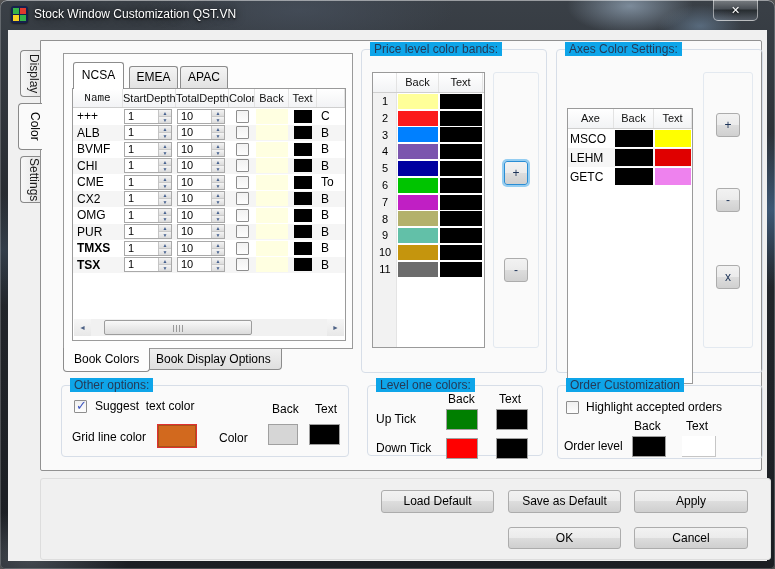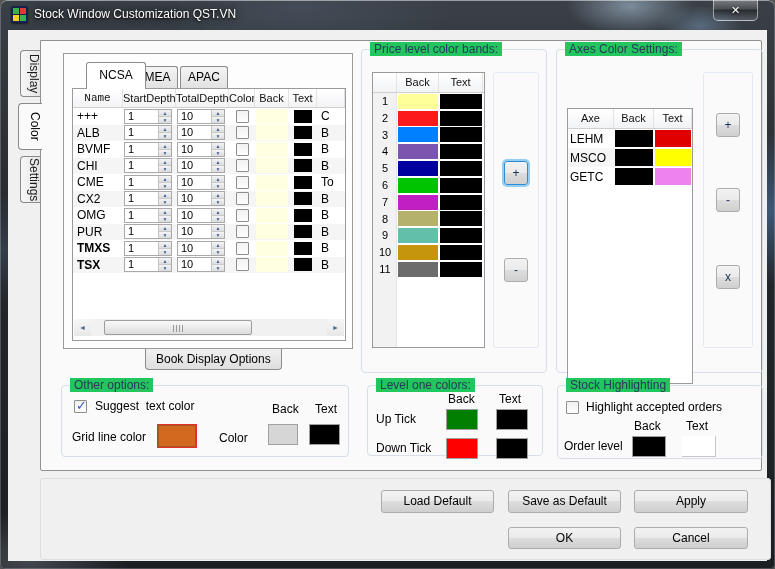--- a/index.html
+++ b/index.html
@@ -87,21 +87,21 @@
     border-radius:2px;background:linear-gradient(180deg,#f9f9f9,#dcdcdc);cursor:grab;}
   .hs-grip{position:absolute;left:50%;top:4px;width:11px;height:7px;margin-left:-5px;
     background:repeating-linear-gradient(90deg,#9a9a9a 0 1px,transparent 1px 3px);}
   
   .btab{position:absolute;height:21px;border:1px solid #8c8c8c;border-top:none;
     border-radius:0 0 4px 4px;background:linear-gradient(180deg,#f0f0f0,#dfdfdf);
     font-size:12px;text-align:center;line-height:20px;cursor:pointer;padding:0 10px;}
   .btab.active{background:#fdfdfd;height:24px;line-height:22px;z-index:4;}
   
   .group{position:absolute;border:1px solid #d7dee8;border-radius:4px;}
-  .group>.glabel{position:absolute;top:-8px;left:8px;background:#22c55e;padding:0 4px;
+  .group>.glabel{position:absolute;top:-8px;left:8px;background:#0ea5e9;padding:0 4px;
     font-size:12px;color:#253a57;white-space:pre;}
   
   .ctable{position:absolute;border:1px solid #9a9a9a;background:#fff;overflow:hidden;}
   .ctable .ct-header{display:flex;height:20px;background:linear-gradient(180deg,#fff,#f2f3f5);
     border-bottom:1px solid #cfcfcf;}
   .ctable .ct-header .hc{font-size:11px;text-align:center;line-height:19px;color:#111;
     border-right:1px solid #e3e3e3;}
   .ct-row{display:flex;height:16.8px;align-items:center;}
   .ct-row .num{font-size:11px;text-align:center;color:#000;height:100%;line-height:16px;}
   .numcol-bg{position:absolute;left:0;top:20px;bottom:0;background:#f2f2f2;border-right:1px solid #e4e4e4;}
@@ -483,21 +483,21 @@
           <div class="hscroll">
             <div class="hs-arrow">◄</div>
             <div class="hs-track">
               <div class="hs-thumb">
                   <div class="hs-grip"></div>
                 </div>
             </div>
             <div class="hs-arrow">►</div>
           </div>
         </div>
-      <div class="rtab active" style="left: 22px; width: 60px;">NCSA</div>
+      <div class="rtab active" style="left: 9px; width: 51px;">NCSA</div>
           <div class="rtab" style="left: 65px; width: 49px;">EMEA</div>
           <div class="rtab" style="left: 116px; width: 48px;">APAC</div>
         </div>
       <div id="bottomTabs"></div>
 
       <div class="group" style="left:320px;top:8px;width:186px;height:324px;">
         <span class="glabel">Price level color bands:</span>
         <div class="ctable" style="left:10px;top:22px;width:113px;height:276px;">
           <div class="numcol-bg" style="width:24px;"></div>
           <div class="ct-header" id="pbHeader" style="position:relative;">
@@ -572,28 +572,28 @@
       <div class="group" style="left:515px;top:8px;width:207px;height:324px;">
         <span class="glabel">Axes Color Settings:</span>
         <div class="ctable" style="left:10px;top:22px;width:126px;height:276px;margin-top:36px;">
           <div class="ct-header" id="axHeader" style="position:relative;">
               <div class="hc" style="width: 46px;">Axe</div>
               <div class="hc" style="width: 40px;">Back</div>
               <div class="hc" style="width: 38px;">Text</div>
             </div>
           <div id="axRows" style="position:relative;">
               <div class="ax-row">
+                <div class="axname" style="width: 46px;">MSCO</div>
+                <div class="cell-sw" style="width: 38px; height: 17px; background-color: rgb(0, 0, 0);"></div>
+                <div class="cell-sw" style="width: 36px; height: 17px; background-color: rgb(255, 255, 0);"></div>
+              </div>
+              <div class="ax-row">
                 <div class="axname" style="width: 46px;">LEHM</div>
                 <div class="cell-sw" style="width: 38px; height: 17px; background-color: rgb(0, 0, 0);"></div>
                 <div class="cell-sw" style="width: 36px; height: 17px; background-color: rgb(224, 0, 0);"></div>
-              </div>
-              <div class="ax-row">
-                <div class="axname" style="width: 46px;">MSCO</div>
-                <div class="cell-sw" style="width: 38px; height: 17px; background-color: rgb(0, 0, 0);"></div>
-                <div class="cell-sw" style="width: 36px; height: 17px; background-color: rgb(255, 255, 0);"></div>
               </div>
               <div class="ax-row">
                 <div class="axname" style="width: 46px;">GETC</div>
                 <div class="cell-sw" style="width: 38px; height: 17px; background-color: rgb(0, 0, 0);"></div>
                 <div class="cell-sw" style="width: 36px; height: 17px; background-color: rgb(238, 130, 238);"></div>
               </div>
             </div>
         </div>
         <div class="btn-panel" style="left:146px;top:22px;width:50px;height:276px;">
           <div class="sq-btn" style="top:40px;">+</div>
@@ -621,29 +621,30 @@
         <span class="colhead" style="left:131px;top:6px;">Text</span>
         <span class="opt-label" style="left:8px;top:26px;">Up Tick</span>
         <span class="opt-sw" style="left: 78px; top: 23px; width: 32px; height: 21px; background-color: rgb(0, 127, 0);"></span>
         <span class="opt-sw" style="left: 128px; top: 23px; width: 32px; height: 21px; background-color: rgb(0, 0, 0);"></span>
         <span class="opt-label" style="left:8px;top:55px;">Down Tick</span>
         <span class="opt-sw" style="left: 78px; top: 52px; width: 32px; height: 21px; background-color: rgb(255, 0, 0);"></span>
         <span class="opt-sw" style="left: 128px; top: 52px; width: 32px; height: 21px; background-color: rgb(0, 0, 0);"></span>
       </div>
 
       <div class="group" style="left:516px;top:344px;width:206px;height:74px;">
-        <span class="glabel">Stock Highlighting</span>
+        <span class="glabel">Order Customization</span>
         <span class="opt-cb" style="left:8px;top:15px;"></span>
         <span class="opt-label" style="left:28px;top:14px;">Highlight accepted orders</span>
         <span class="colhead" style="left:76px;top:33px;">Back</span>
         <span class="colhead" style="left:128px;top:33px;">Text</span>
         <span class="opt-label" style="left:6px;top:53px;">Order level</span>
         <span class="opt-sw" style="left: 74px; top: 50px; width: 34px; height: 21px; background-color: rgb(0, 0, 0);"></span>
         <span class="opt-sw ghost" style="left: 124px; top: 50px; width: 34px; height: 21px; background-color: rgb(255, 255, 255);"></span>
       </div>
+    <div class="btab active" style="left: 22px; top: 307px; position: absolute;">Book Colors</div>
         <div class="btab" style="left: 104px; top: 308px; position: absolute;">Book Display Options</div>
       </div>
 
     <div class="footer">
       <div class="w-btn" style="left:340px;top:11px;width:113px;line-height:21px;">Load Default</div>
       <div class="w-btn" style="left:467px;top:11px;width:113px;line-height:21px;">Save as Default</div>
       <div class="w-btn" style="left:593px;top:11px;width:114px;line-height:21px;">Apply</div>
       <div class="w-btn" style="left:467px;top:48px;width:113px;height:22px;line-height:20px;">OK</div>
       <div class="w-btn" style="left:593px;top:48px;width:114px;height:22px;line-height:20px;">Cancel</div>
     </div>

